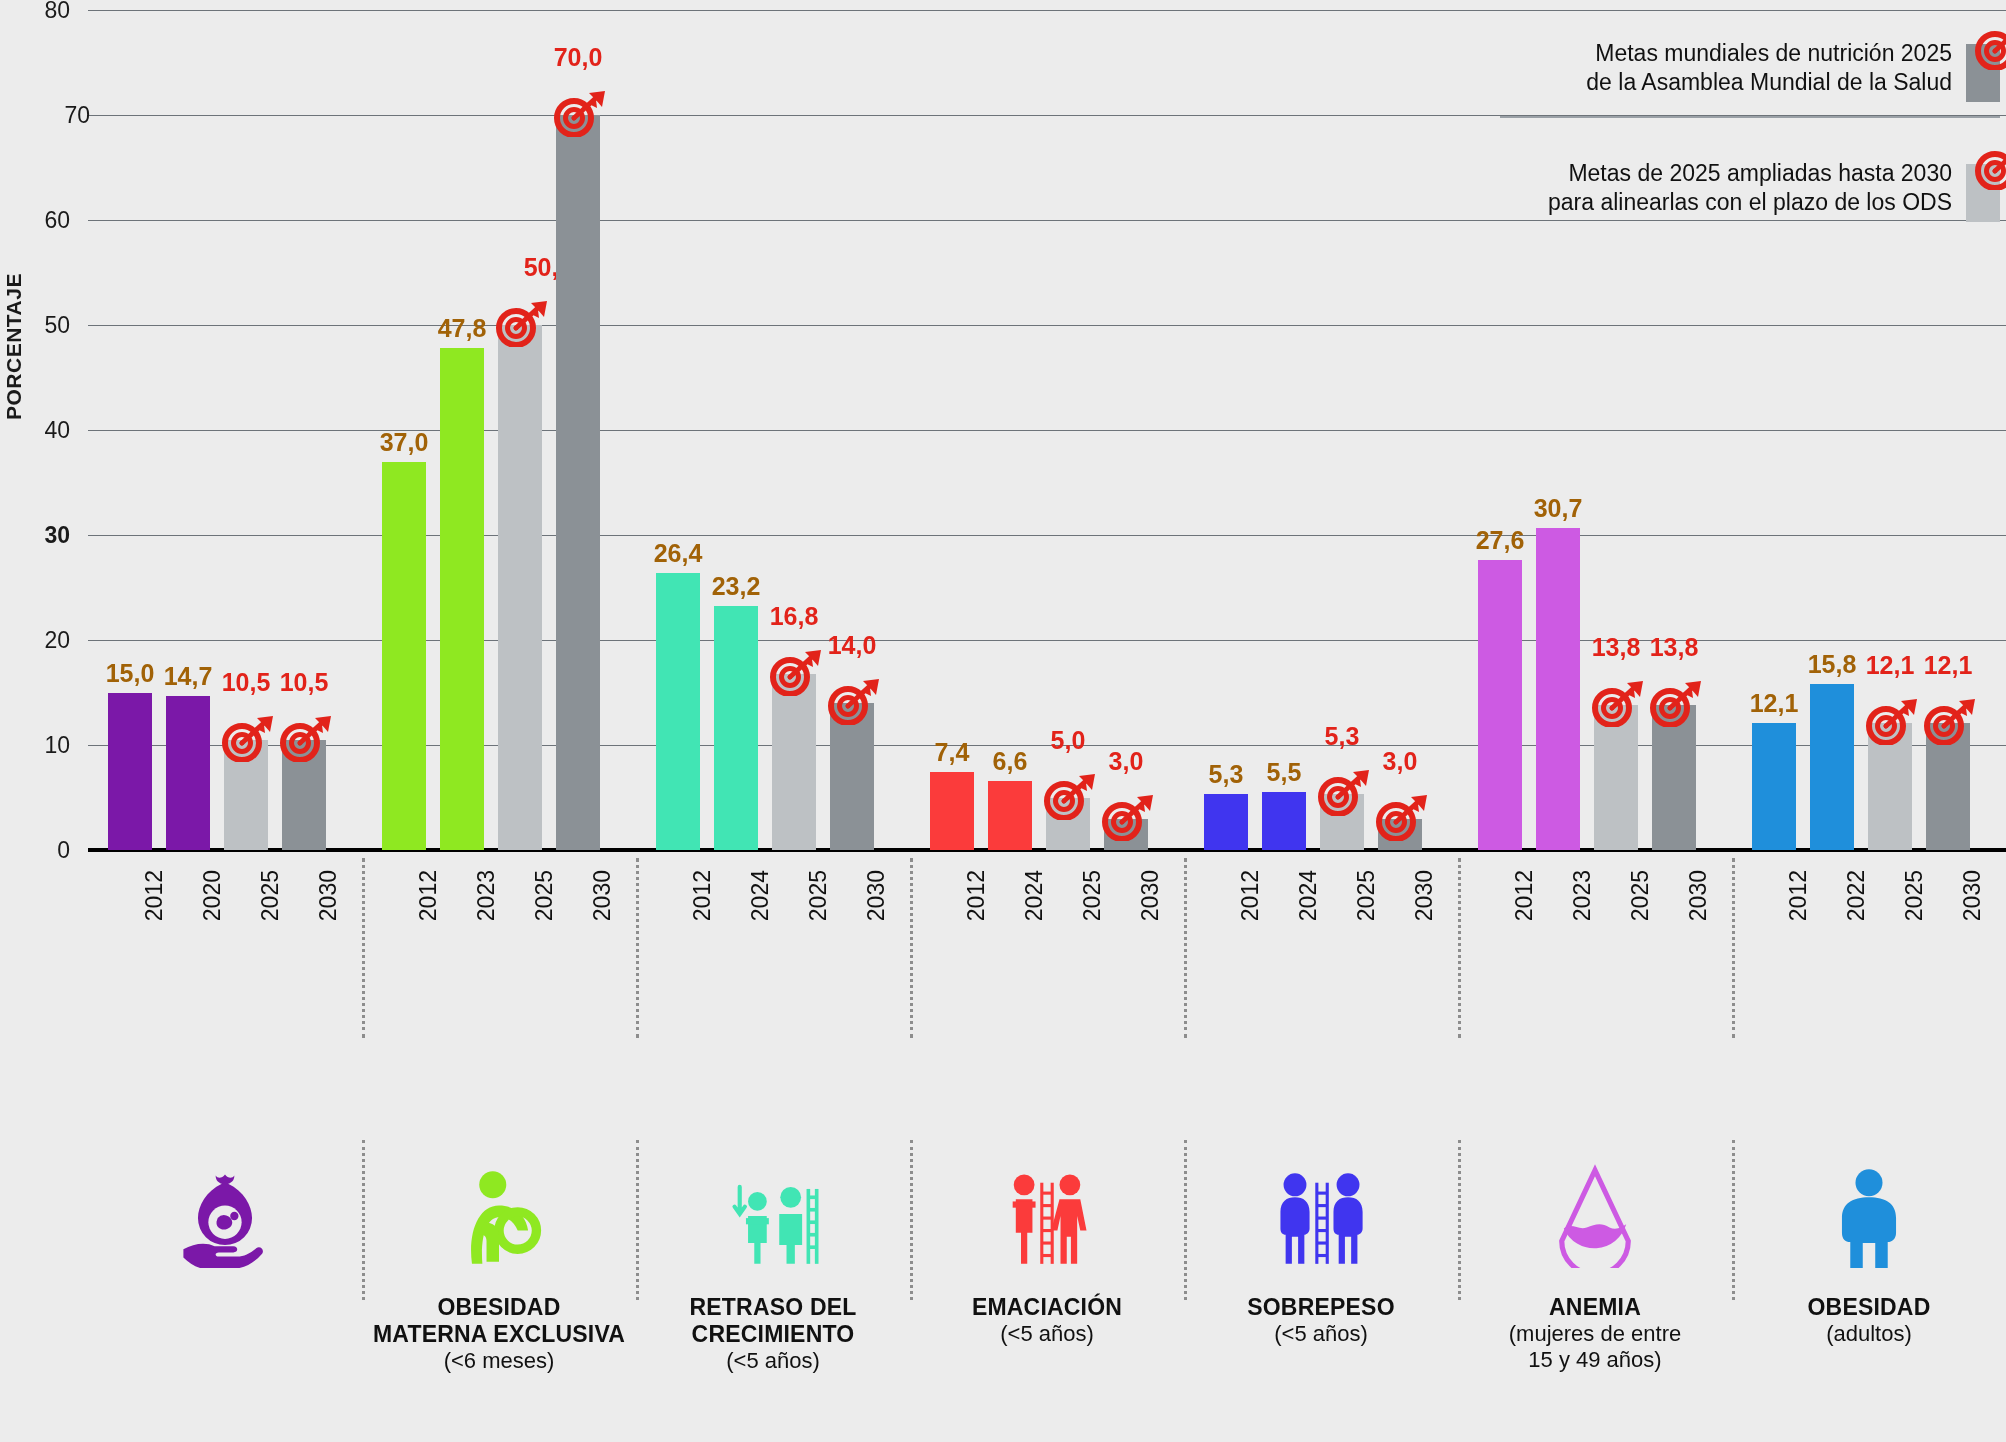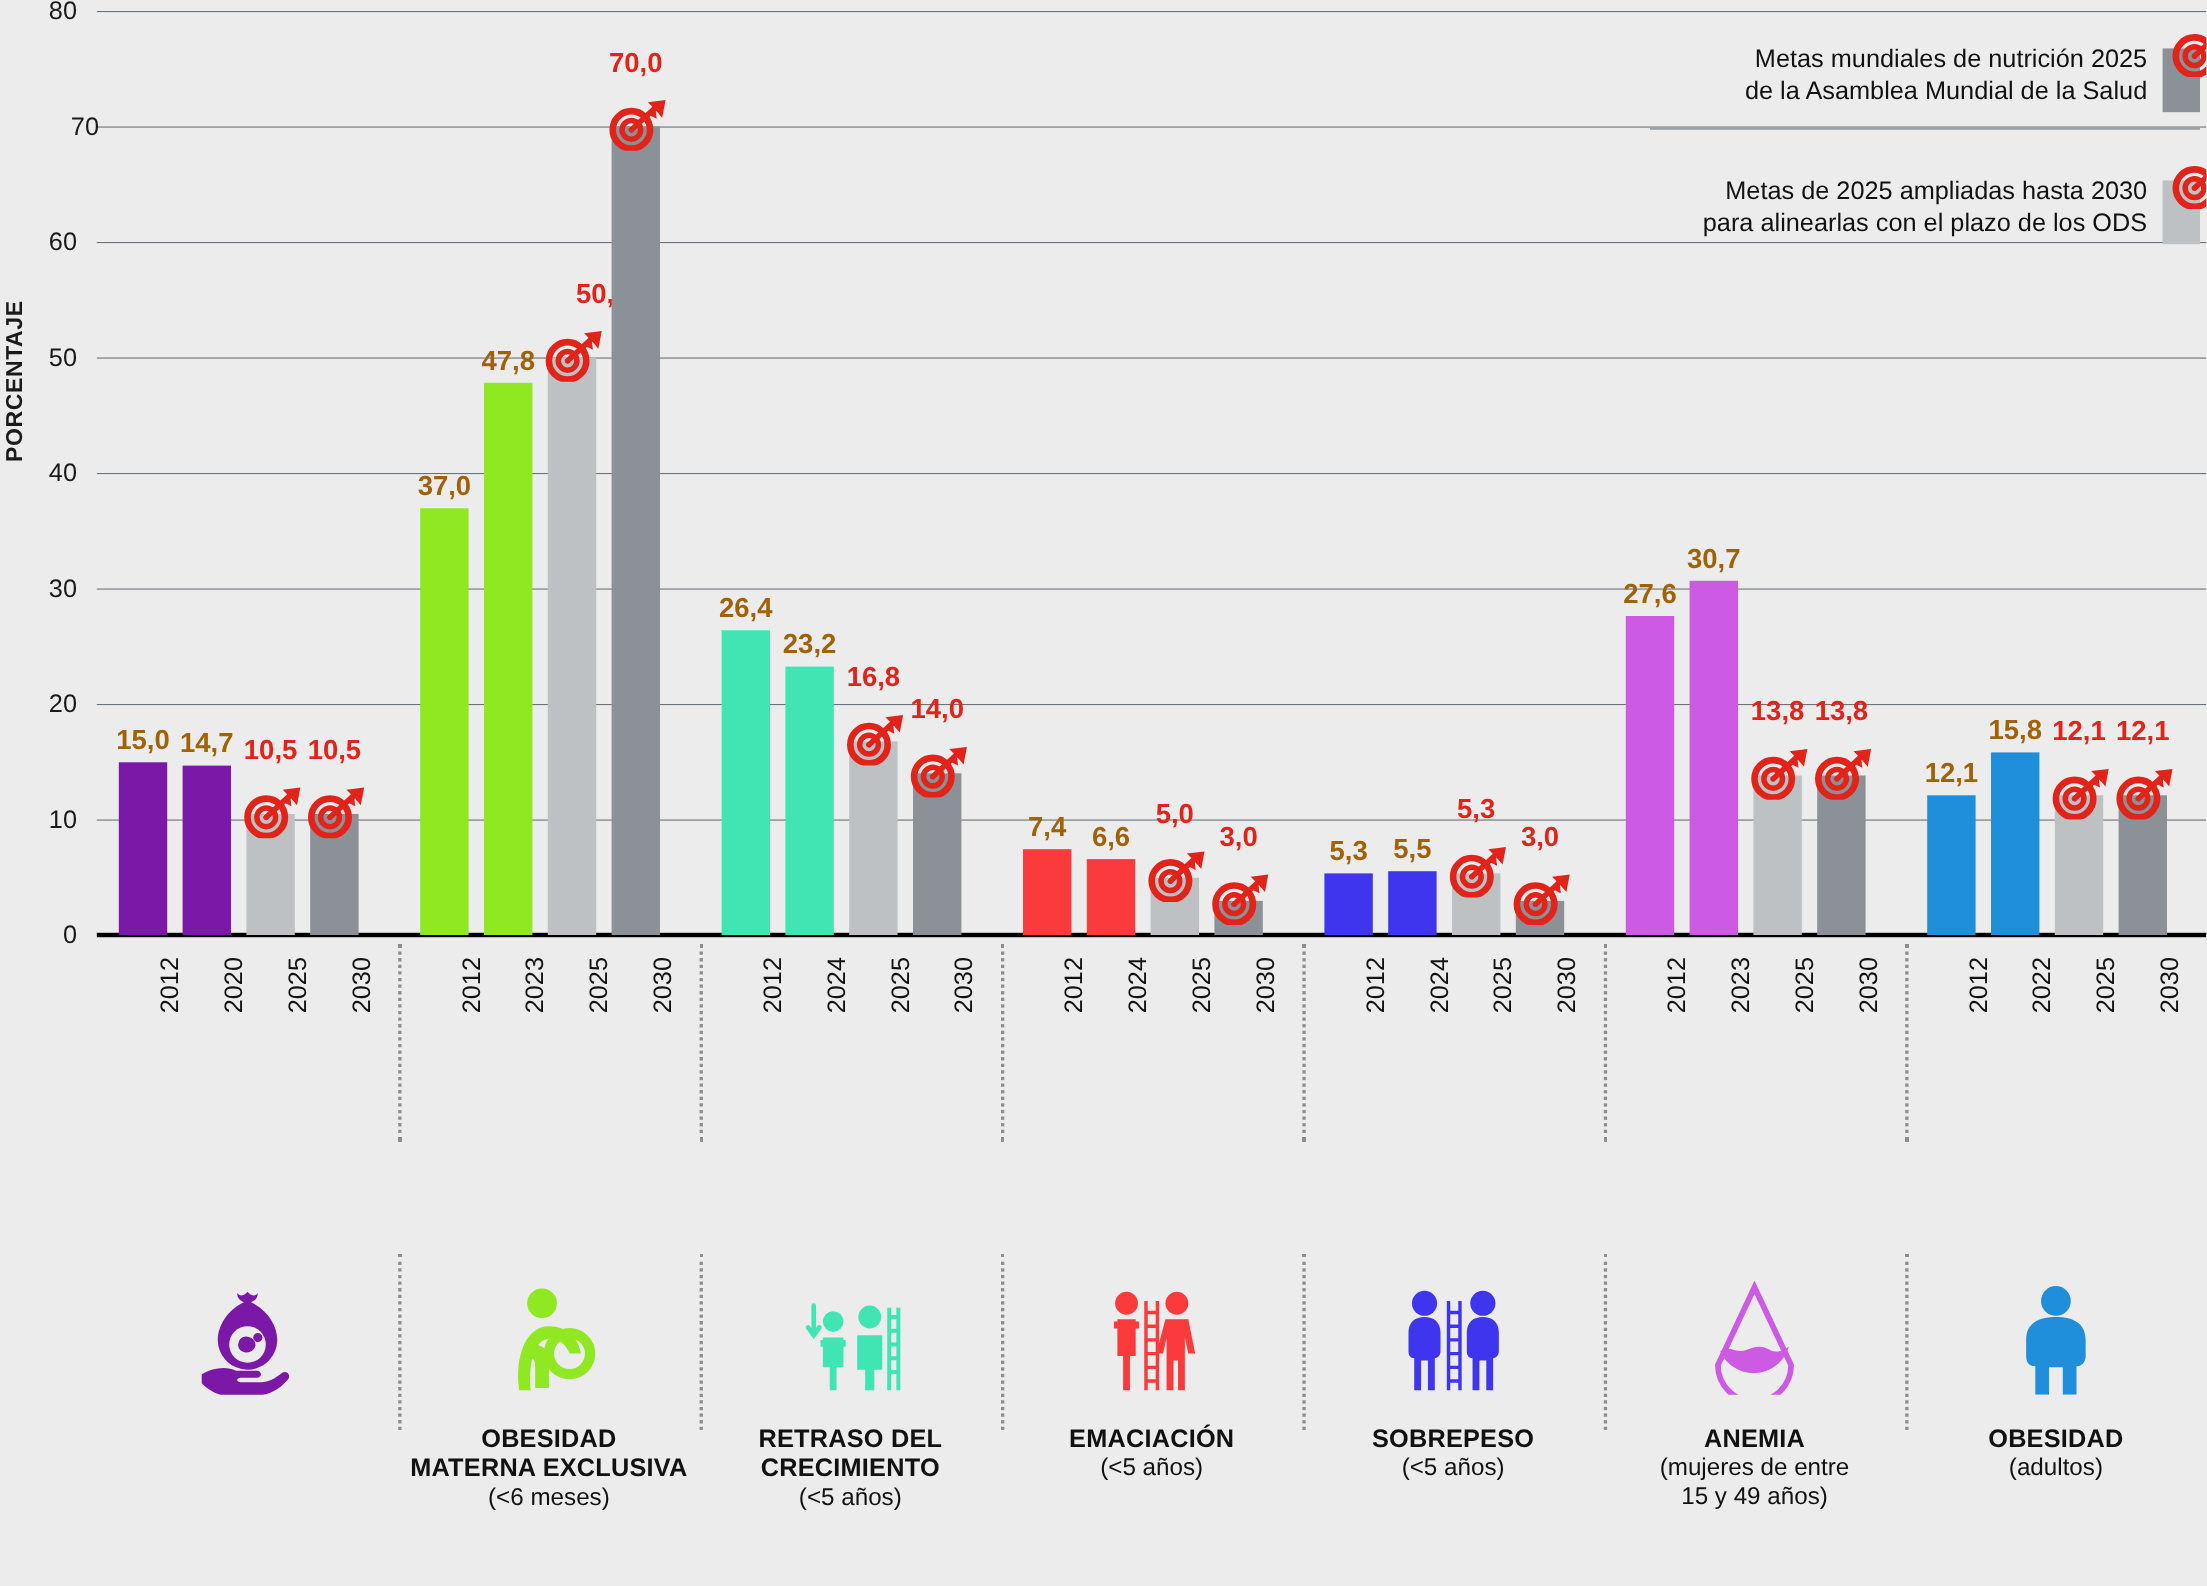--- a/index.html
+++ b/index.html
@@ -180,21 +180,21 @@
   <div class="ylabel">PORCENTAJE</div>
 
   <div id="grid-layer">
       <div class="axis-base" style="top: 848px;"></div>
       <div class="ytick" style="top: 850px; left: 0px; width: 70px;">0</div>
       <div class="gridline" style="top: 745px;"></div>
       <div class="ytick" style="top: 745px; left: 0px; width: 70px;">10</div>
       <div class="gridline" style="top: 640px;"></div>
       <div class="ytick" style="top: 640px; left: 0px; width: 70px;">20</div>
       <div class="gridline" style="top: 535px;"></div>
-      <div class="ytick" style="top: 535px; left: 0px; width: 70px;">30</div>
+      <div class="ytick" style="top: 535px; left: 0px; width: 70px; font-weight: bold;">30</div>
       <div class="gridline" style="top: 430px;"></div>
       <div class="ytick" style="top: 430px; left: 0px; width: 70px;">40</div>
       <div class="gridline" style="top: 325px;"></div>
       <div class="ytick" style="top: 325px; left: 0px; width: 70px;">50</div>
       <div class="gridline" style="top: 220px;"></div>
       <div class="ytick" style="top: 220px; left: 0px; width: 70px;">60</div>
       <div class="gridline" style="top: 115px;"></div>
       <div class="ytick" style="top: 115px; left: 0px; width: 70px; margin-left: 20px;">70</div>
       <div class="gridline" style="top: 10px;"></div>
       <div class="ytick" style="top: 10px; left: 0px; width: 70px;">80</div>

